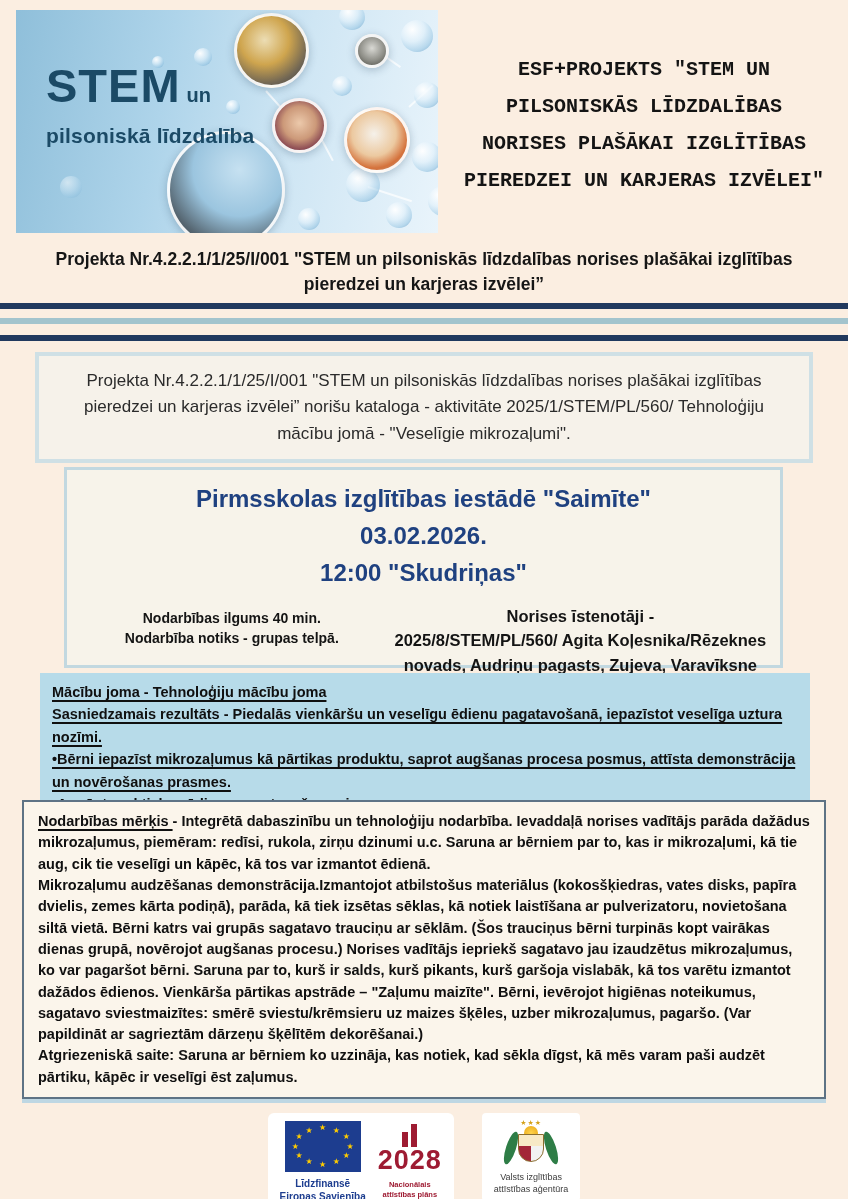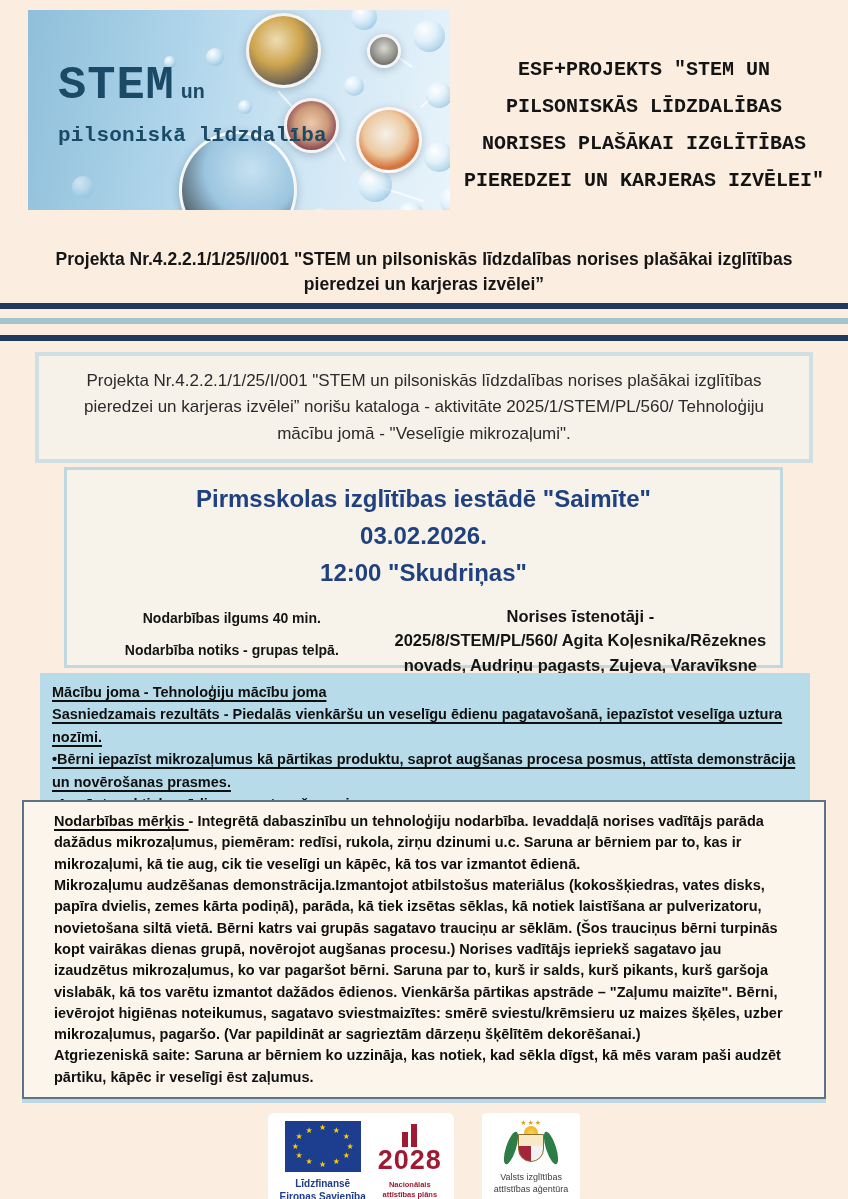--- a/index.html
+++ b/index.html
@@ -1,21 +1,21 @@
 <!DOCTYPE html>
 <html><head>
 <meta charset="utf-8">
 <style>
   html,body{margin:0;padding:0;background:#777;}
   .page{position:relative;width:848px;height:1199px;margin:0 auto;background:#fbeee1;
         font-family:"Liberation Sans",sans-serif;overflow:hidden;color:#111;}
 
   
-  .logo-block{position:absolute;left:28px;top:10px;width:422px;height:200px;overflow:hidden;
-    background:linear-gradient(100deg,#8fbfda 0%,#aed4ea 35%,#cfe6f4 65%,#e9f4fb 100%);font-family:Liberation Mono, monospace;}
+  .logo-block{position:absolute;left:16px;top:10px;width:422px;height:223px;overflow:hidden;
+    background:linear-gradient(100deg,#8fbfda 0%,#aed4ea 35%,#cfe6f4 65%,#e9f4fb 100%);}
   .logo-text{position:absolute;left:30px;top:52px;color:#1b4a66;line-height:1;}
   .logo-stem{font-size:47px;font-weight:bold;letter-spacing:1px;}
   .logo-un{font-size:20px;font-weight:bold;margin-left:6px;}
   .logo-sub{font-size:21px;font-weight:bold;margin-top:16px;letter-spacing:.2px;}
   .bubble{position:absolute;border-radius:50%;
     background:radial-gradient(circle at 35% 30%,rgba(255,255,255,.95),rgba(224,240,250,.6) 40%,rgba(148,196,226,.55) 70%,rgba(104,158,196,.9));}
   .link{position:absolute;height:2px;background:rgba(255,255,255,.7);transform-origin:0 50%;}
   .photo{position:absolute;border-radius:50%;border:3px solid rgba(255,255,255,.92);
     box-shadow:0 2px 8px rgba(30,60,90,.28);box-sizing:border-box;}
   .p-robotics{background:radial-gradient(circle at 40% 35%,#ecddb4,#cfa54e 40%,#6f6554 72%,#3d3831);}
@@ -46,34 +46,34 @@
     font-size:17px;line-height:1.55;color:#2b2b2b;}
 
   
   .event-box{position:absolute;left:64px;top:467px;width:719px;height:201px;box-sizing:border-box;
     border:3px solid #c2d8e0;background:#f7f3ea;padding:10px 8px;}
   .event-heading{text-align:center;color:#1f4180;font-weight:bold;font-size:24px;
     line-height:1.55;white-space:pre-line;}
   .event-cols{display:flex;margin-top:12px;}
   .event-col-left{width:45%;text-align:center;font-weight:bold;font-size:14px;color:#141414;}
   .event-duration{margin-top:6px;}
-  .event-location{margin-top:16px;}
+  .event-location{margin-top:4px;}
   .event-col-right{width:55%;text-align:center;font-weight:bold;font-size:16.5px;
     line-height:1.5;color:#141414;white-space:pre-line;}
 
   
   .outcomes-box{position:absolute;left:40px;top:673px;width:770px;box-sizing:border-box;
     background:#b7dbe9;padding:8px 12px;font-weight:bold;font-size:14.5px;
     line-height:1.55;color:#101010;}
   .o-line{text-decoration:underline;text-underline-offset:3px;text-decoration-thickness:1.5px;}
 
   
   .desc-box{position:absolute;left:22px;top:800px;width:804px;box-sizing:border-box;
     border:2px solid #5e7385;box-shadow:0 4px 0 rgba(150,200,228,.6);
-    background:#fbf5eb;padding:9px 30px;font-weight:bold;font-size:14.5px;
+    background:#fbf5eb;padding:9px 14px;font-weight:bold;font-size:14.5px;
     line-height:1.47;color:#101010;}
   .u{text-decoration:underline;text-underline-offset:3px;text-decoration-thickness:1.5px;}
 
   
   .footer{position:absolute;top:1113px;left:0;width:848px;display:flex;
     justify-content:center;align-items:flex-start;gap:28px;}
   .eu-panel{background:#fff;border-radius:6px;padding:8px 12px;display:flex;gap:12px;align-items:flex-start;}
   .eu-logo{display:flex;flex-direction:column;align-items:center;}
   .eu-flag{position:relative;width:76px;height:51px;background:#1d3d8f;}
   .eu-star{position:absolute;color:#ffcc00;font-size:8px;line-height:1;transform:translate(-50%,-50%);}

